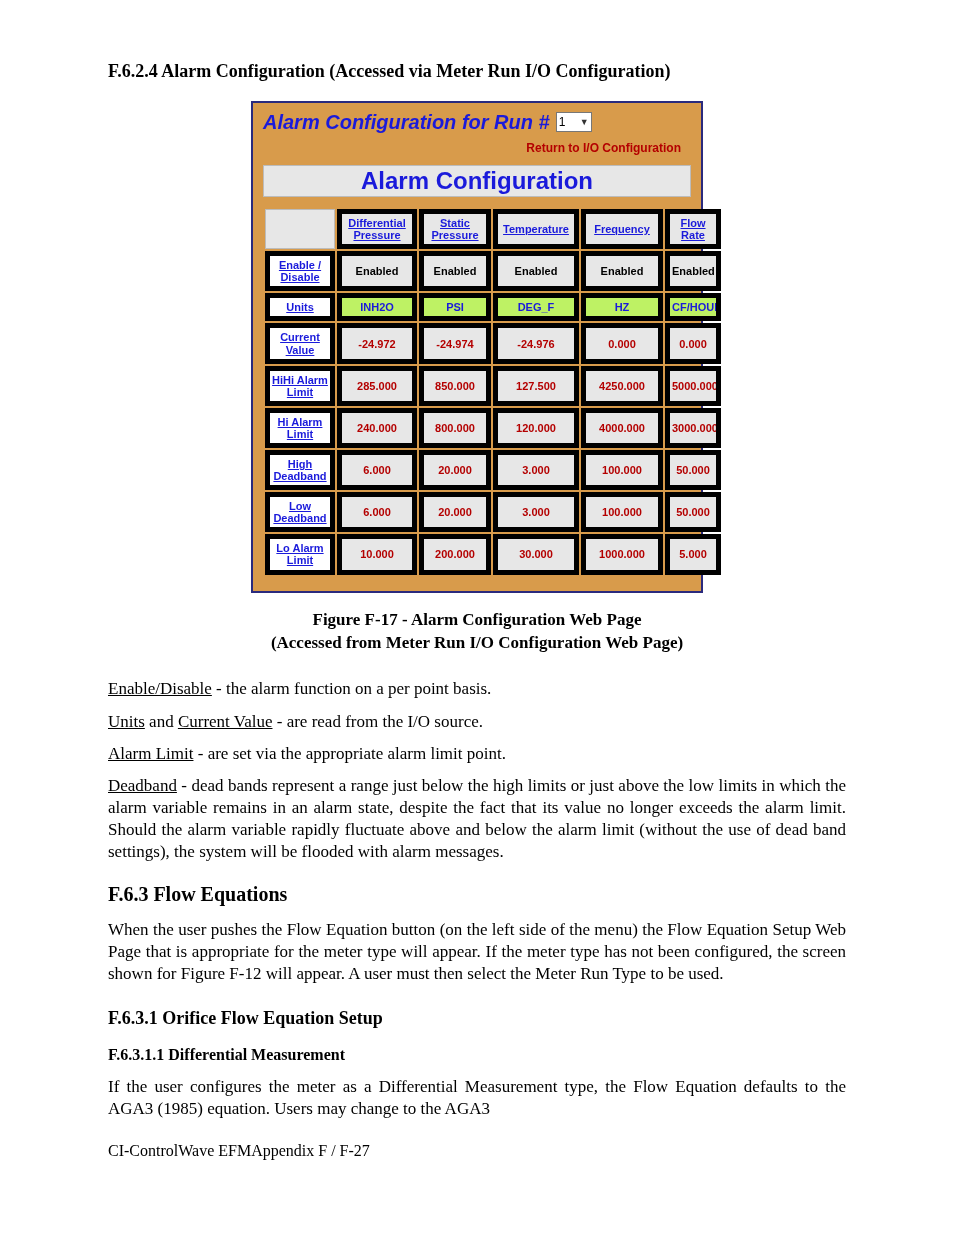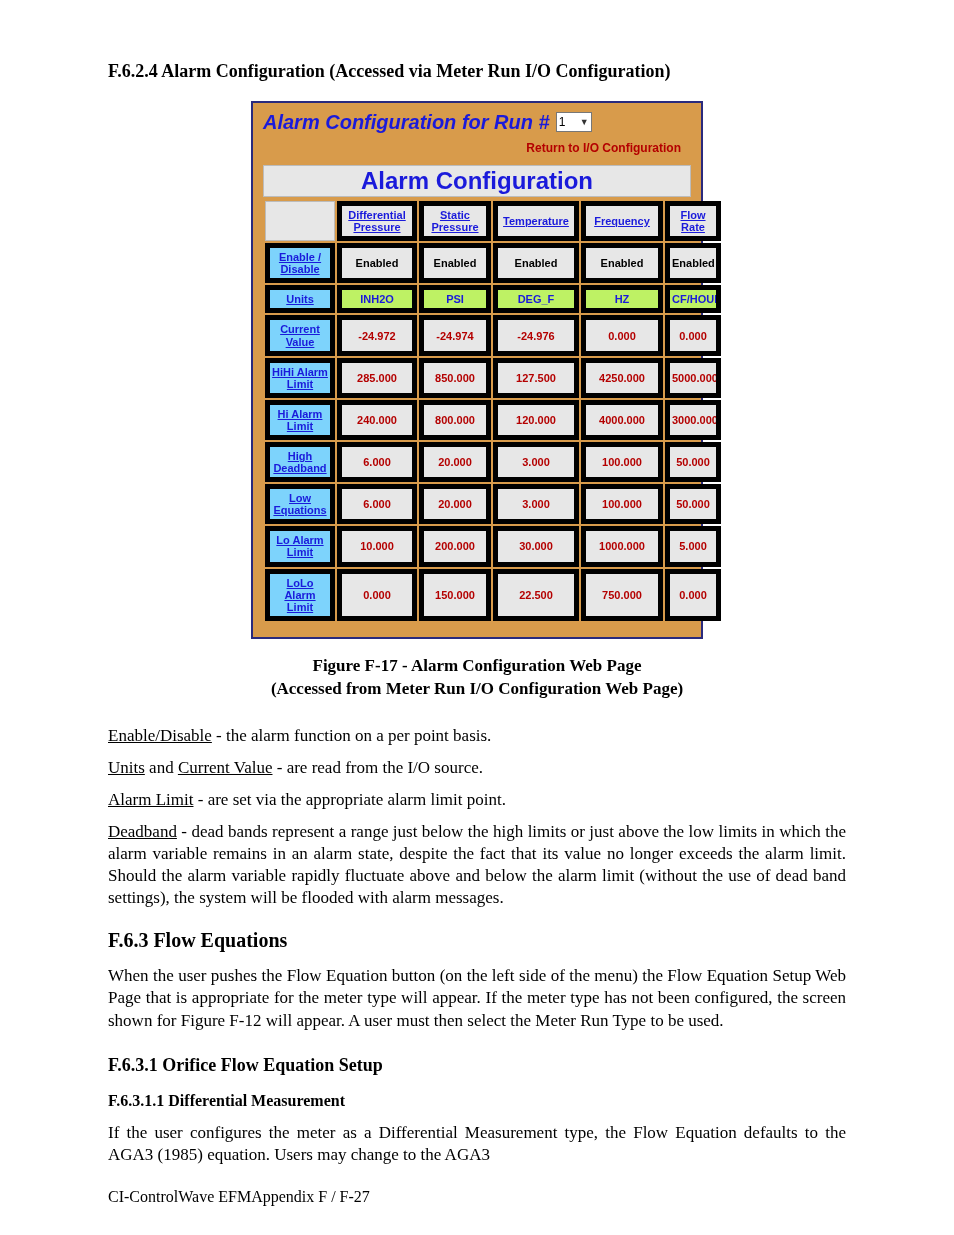--- a/index.html
+++ b/index.html
@@ -107,40 +107,40 @@
   }
   .config-title {
     text-align: center;
     color: #1a1adb;
     font-size: 24px;
     font-weight: bold;
     height: 30px;
     line-height: 30px;
     background: #e7e7e7;
     border: 1px solid #bcbcbc;
-    margin-bottom: 2px;
+    margin-bottom: 10px;
   }
   table.cfg {
     width: 100%;
     border-collapse: separate;
     border-spacing: 2px;
     table-layout: fixed;
   }
   table.cfg th, table.cfg td {
     border: 5px solid #000000;
     text-align: center;
     vertical-align: middle;
     font-size: 11px;
     padding: 3px 2px;
     line-height: 1.1;
     overflow: hidden;
   }
   table.cfg th.rowlabel {
     width: 66px;
-    background: #7dd3fc;
+    background: #ffffff;
     color: #1a1adb;
     font-weight: bold;
     text-decoration: underline;
     font-size: 11px;
   }
   table.cfg thead th.colhead {
     background: #e7e7e7;
     color: #1a1adb;
     font-weight: bold;
     text-decoration: underline;
@@ -255,43 +255,35 @@
             </tr>
             <tr>
               <th class="rowlabel">High Deadband</th>
               <td class="redcell">6.000</td>
               <td class="redcell">20.000</td>
               <td class="redcell">3.000</td>
               <td class="redcell">100.000</td>
               <td class="redcell">50.000</td>
             </tr>
             <tr>
-              <th class="rowlabel">Low Equations</th>
+              <th class="rowlabel">Low Deadband</th>
               <td class="redcell">6.000</td>
               <td class="redcell">20.000</td>
               <td class="redcell">3.000</td>
               <td class="redcell">100.000</td>
               <td class="redcell">50.000</td>
             </tr>
             <tr>
               <th class="rowlabel">Lo Alarm Limit</th>
               <td class="redcell">10.000</td>
               <td class="redcell">200.000</td>
               <td class="redcell">30.000</td>
               <td class="redcell">1000.000</td>
               <td class="redcell">5.000</td>
             </tr>
-            <tr>
-              <th class="rowlabel">LoLo Alarm Limit</th>
-              <td class="redcell">0.000</td>
-              <td class="redcell">150.000</td>
-              <td class="redcell">22.500</td>
-              <td class="redcell">750.000</td>
-              <td class="redcell">0.000</td>
-            </tr>
           </tbody>
       </table>
     </div>
   </div>
 </div>
 
 <div class="caption">
   <span>Figure F-17 - Alarm Configuration Web Page</span><br>
   <span>(Accessed from Meter Run I/O Configuration Web Page)</span>
 </div>

